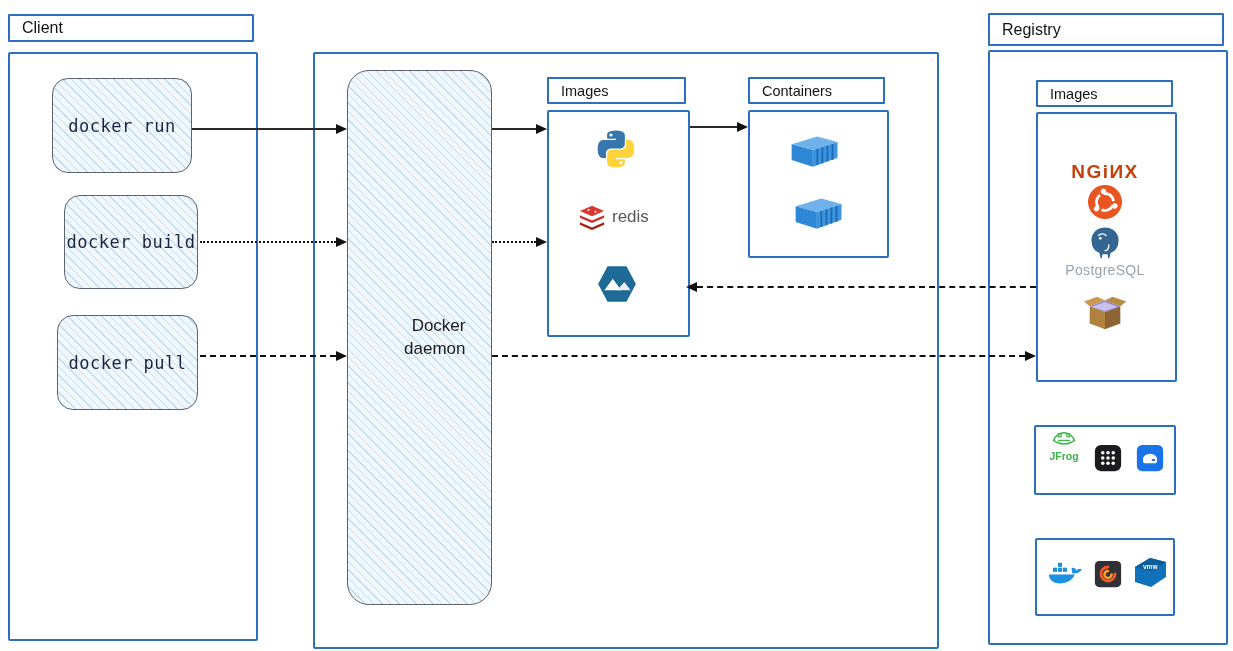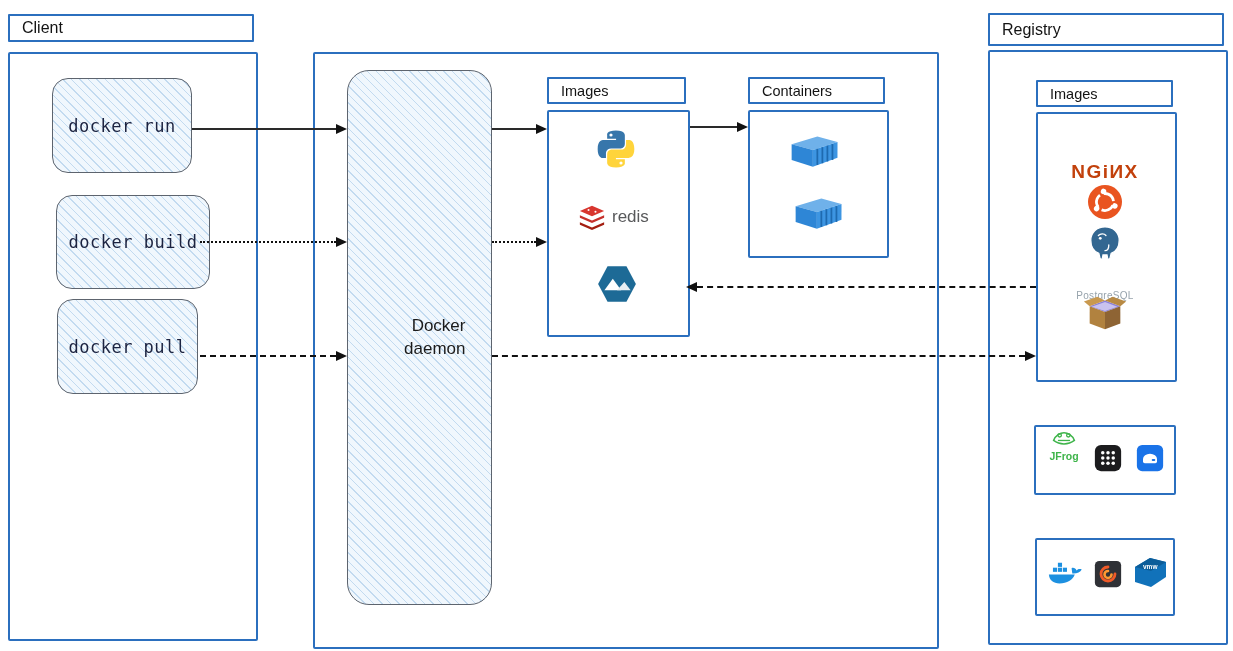--- a/index.html
+++ b/index.html
@@ -39,42 +39,42 @@
   .arrow.dashed{border-top:2.6px dashed #111;}
   .head-r{position:absolute;right:-11px;top:-6px;width:0;height:0;
     border-left:11px solid #111;border-top:5.5px solid transparent;border-bottom:5.5px solid transparent;}
   .head-l{position:absolute;left:-11px;top:-6px;width:0;height:0;
     border-right:11px solid #111;border-top:5.5px solid transparent;border-bottom:5.5px solid transparent;}
   .icon{position:absolute;display:block;}
   .nginx-word{
     position:absolute;text-align:center;font-weight:bold;font-size:19px;
     color:#c2410c;letter-spacing:1.5px;font-family:"Liberation Sans",sans-serif;margin-top:20px;
   }
-  .pg-label{position:absolute;text-align:center;font-size:10px;color:#97a3ac;letter-spacing:.3px;margin-top:28px;}
+  .pg-label{position:absolute;text-align:center;font-size:14px;color:#97a3ac;letter-spacing:.3px;}
   .jfrog-label{font-size:10.5px;font-weight:bold;color:#3eb44a;text-align:center;line-height:1;margin-top:1px;}
   .redis-label{font-size:17px;color:#58595b;margin-left:6px;}
   .icon-row{position:absolute;display:flex;align-items:center;}
 </style>
 </head>
 <body>
 
 <div class="canvas">
 
   <div class="label-box" style="left:8px;top:14px;width:246px;height:28px">
     <span>Client</span>
   </div>
   <div class="frame" style="left:8px;top:52px;width:246px;height:585px"></div>
 
   <div class="sketch" style="left:52px;top:78px;width:140px;height:95px">
     <span class="cmd">docker run</span>
   </div>
-  <div class="sketch" style="left:56px;top:195px;width:154px;height:94px">
+  <div class="sketch" style="left:64px;top:195px;width:134px;height:94px">
     <span class="cmd">docker build</span>
   </div>
-  <div class="sketch" style="left:57px;top:299px;width:141px;height:95px">
+  <div class="sketch" style="left:57px;top:315px;width:141px;height:95px">
     <span class="cmd">docker pull</span>
   </div>
 
   <div class="frame" style="left:313px;top:52px;width:622px;height:593px"></div>
 
   <div class="sketch" style="left:347px;top:70px;width:145px;height:535px;border-radius:22px">
     <div class="daemon-text">Docker daemon</div>
   </div>
 
   <div class="label-box panel-label" style="left:547px;top:77px;width:139px;height:27px">

